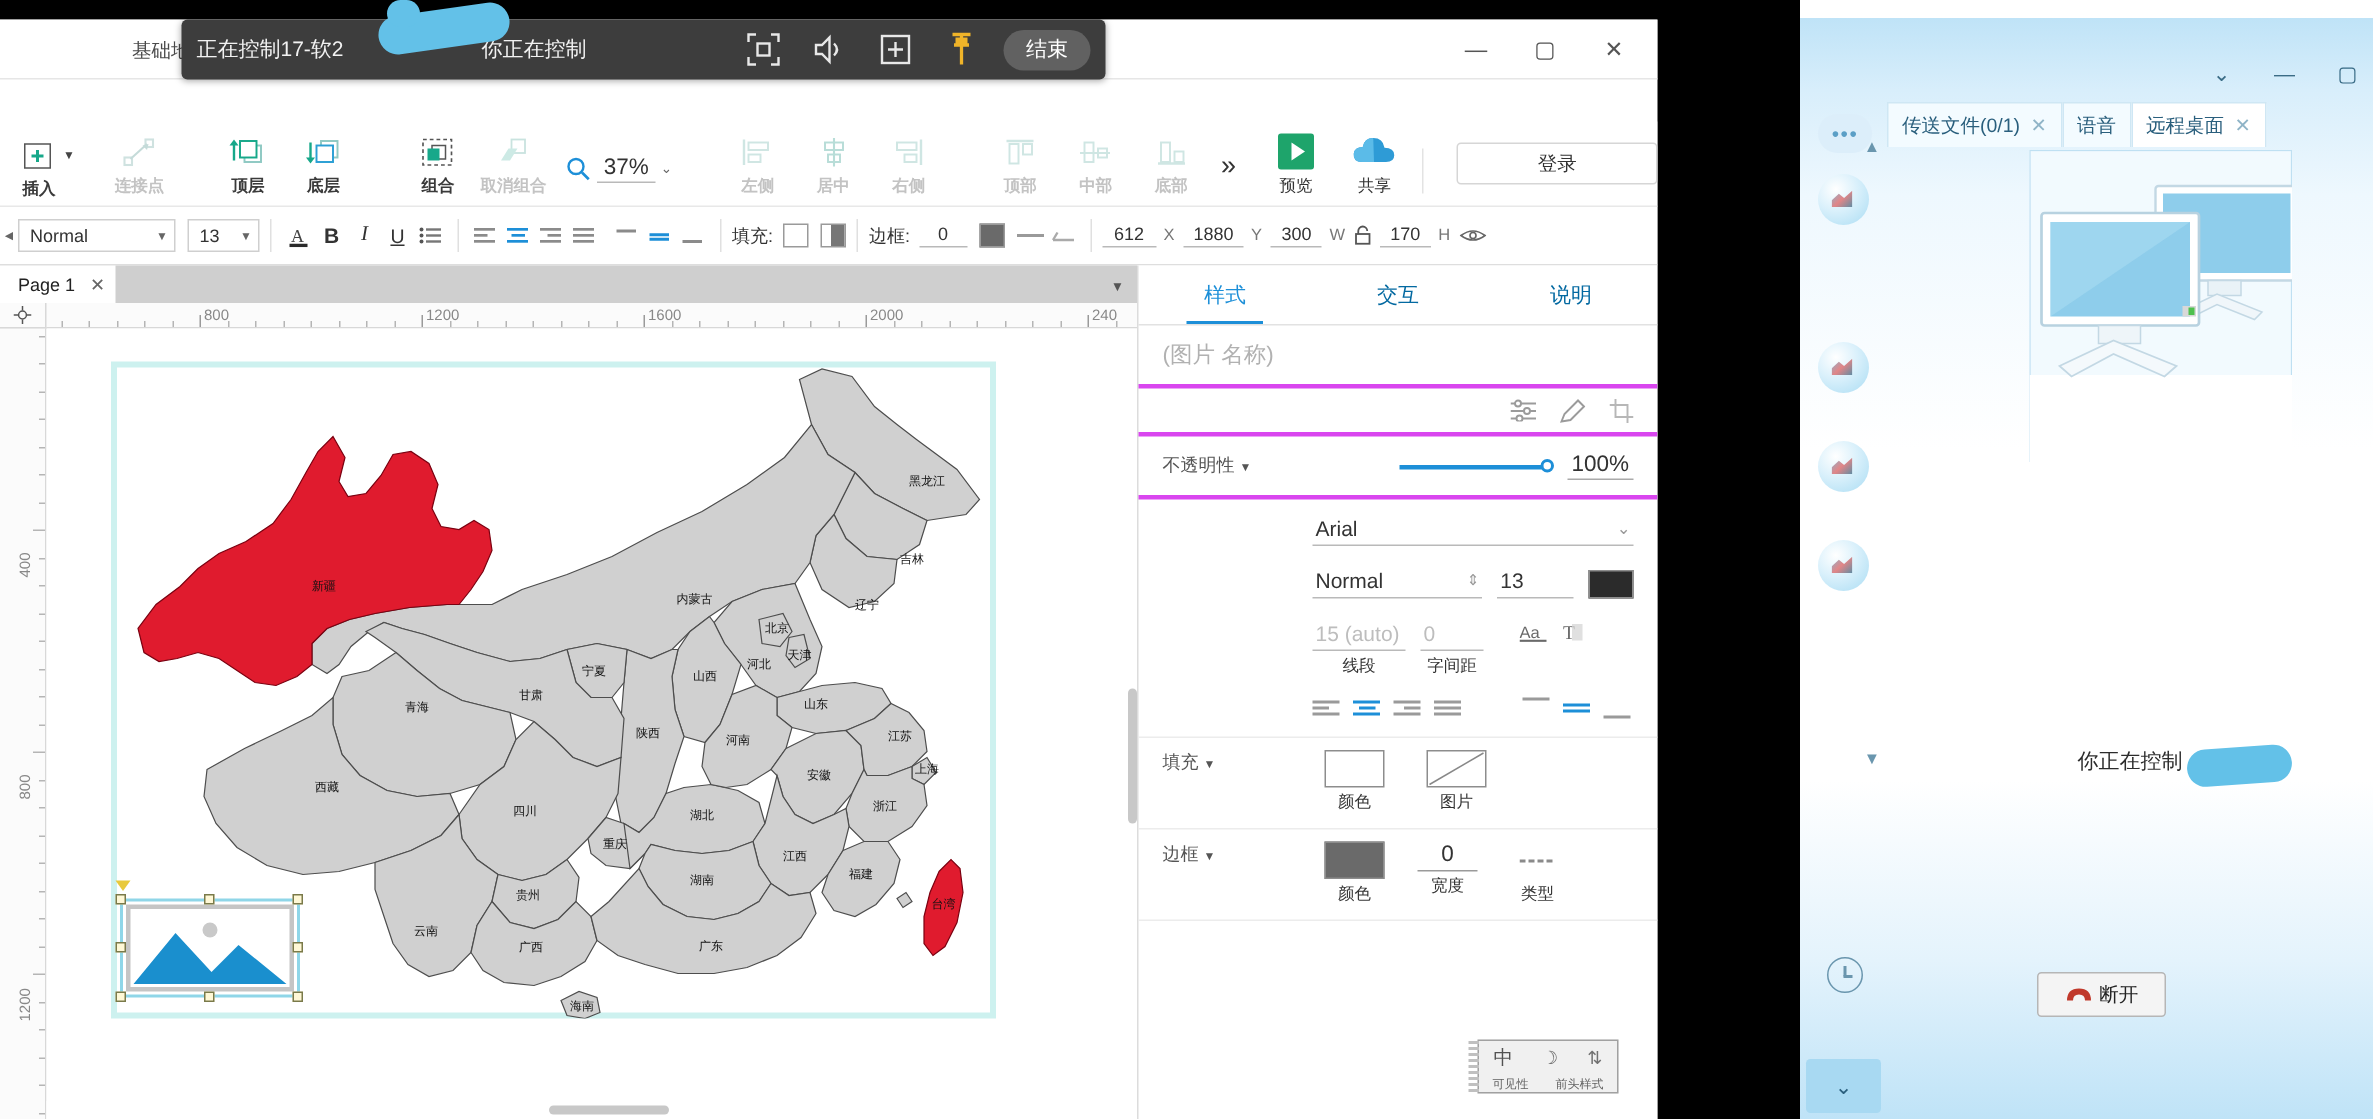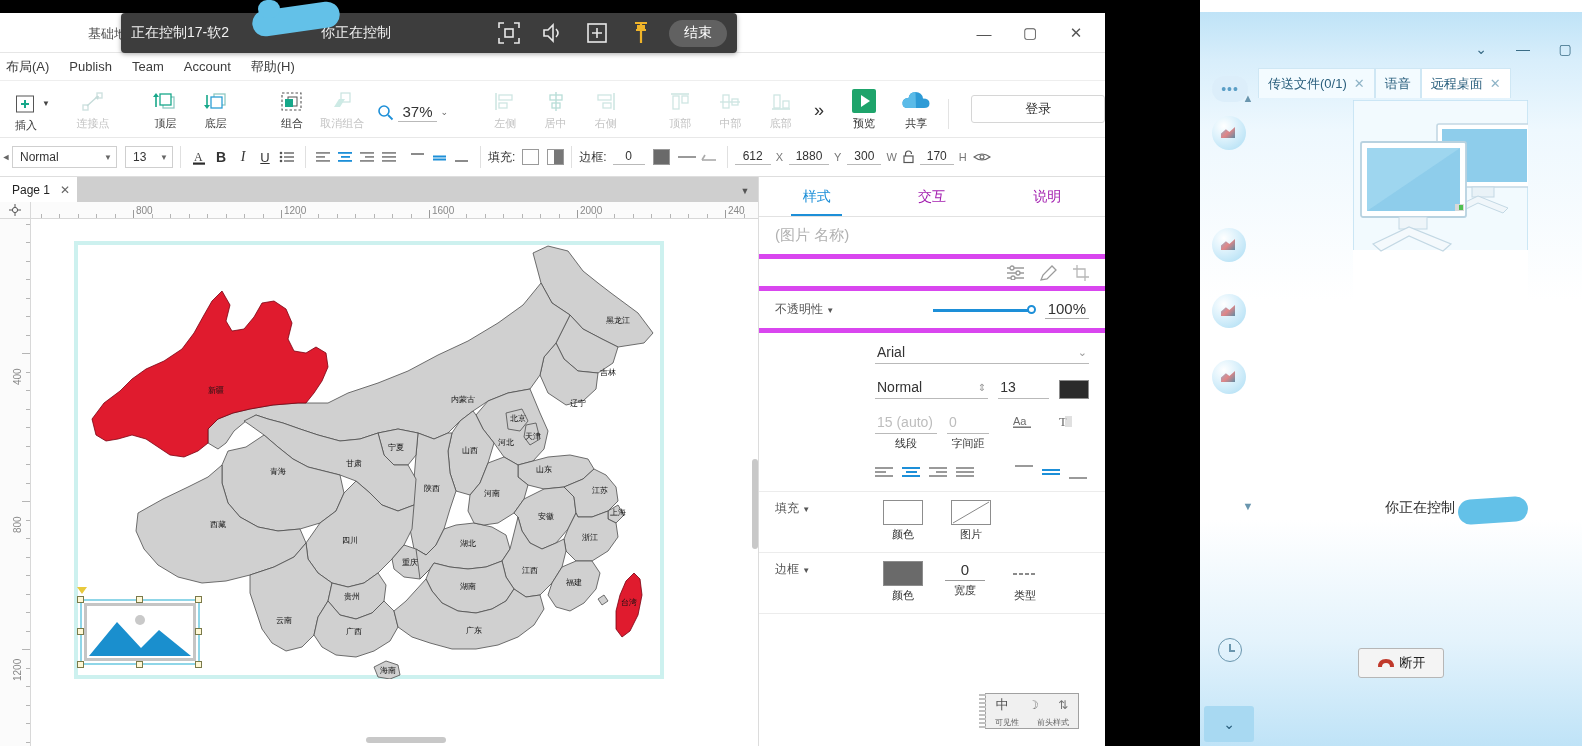--- a/index.html
+++ b/index.html
@@ -49,21 +49,21 @@
 
   
   #toolbar {
     position: absolute; left: 0; top: 68px; width: 1105px; height: 57px;
     background: #fff; border-bottom: 1px solid #e8e8e8;
     display: flex; align-items: center;
   }
   .tgroup { display: flex; align-items: flex-start; height: 57px; padding-top: 6px; }
   .tbtn {
     width: 52px; height: 48px; display: flex; flex-direction: column;
-    align-items: center; justify-content: flex-start; padding-top: 4px;
+    align-items: center; justify-content: flex-start; padding-top: 4px; font-weight: bold;
   }
   .tbtn .ic { height: 26px; display:flex; align-items:center; justify-content:center; }
   .tbtn .lb { font-size: 11px; color: #3a3a3a; margin-top: 1px; white-space: nowrap; }
   .tbtn.dis .lb { color: #c3c3c3; }
   .tsep { width: 1px; height: 30px; background: #e3e3e3; margin: 10px 6px 0 6px; }
 
   .zoombox { display:flex; align-items:center; gap:4px; margin: 0 10px; padding-top: 6px;}
   .zoomval { font-size: 15px; color: #333; border-bottom: 1px solid #b9b9b9; padding: 0 4px 1px 4px;}
 
   .bigbtn { width: 54px; height: 50px; display:flex; flex-direction:column; align-items:center; justify-content:center;}
@@ -147,27 +147,27 @@
   }
 
   
   #stylepanel {
     position: absolute; left: 758px; top: 164px; width: 347px; height: 569px;
     background: #fff; border-left: 1px solid #dcdcdc;
   }
   #sp-tabs { display: flex; height: 40px; border-bottom: 1px solid #e2e2e2; }
   #sp-tabs .sptab {
     flex: 1; display: flex; align-items: center; justify-content: center;
-    font-size: 14px; color: #a21caf; position: relative;
+    font-size: 14px; color: #0369a1; position: relative;
   }
   #sp-tabs .sptab.act { color: #1d8fd8; }
   #sp-tabs .sptab.act::after {
     content:''; position:absolute; left: 28%; right: 28%; bottom: 0; height: 2px; background: #1d8fd8;
   }
-  .sp-row { border-bottom: 5px solid #d946ef; padding: 0 16px; display: flex; align-items: center; }
+  .sp-row { border-bottom: 3px solid #d946ef; padding: 0 16px; display: flex; align-items: center; }
   #sp-name { height: 42px; color: #b1b1b1; font-size: 15px; }
   #sp-iconrow { height: 32px; justify-content: flex-end; gap: 16px; color: #9b9b9b; }
   #sp-widget { height: 45px; justify-content: space-between; }
   #sp-widget .wname { font-size: 17px; color: #333; }
   #sp-widget .upd { font-size: 10px; color: #555; line-height: 11px; text-align:center; border-bottom:1px solid #999;}
   #sp-opacity { height: 42px; justify-content: space-between; }
   .sp-lbl { font-size: 12px; color: #555; }
   .slider { position: relative; width: 100px; height: 12px; }
   .slider .track { position:absolute; top:5px; left:0; right:0; height:3px; background:#1d8fd8; }
   .slider .knob { position:absolute; top:1px; right:-3px; width:9px; height:9px; border-radius:50%; border:2px solid #1d8fd8; background:#fff;}
@@ -287,27 +287,20 @@
 
   <div id="titlebar">
     <div class="ttl">基础地图 - Axure RP 9 Enterprise Edition : aaa 已授权 [chanpinban.com • Simplified Chinese V2.2]</div>
     <div class="winbtns">
       <div class="winbtn">—</div>
       <div class="winbtn">▢</div>
       <div class="winbtn">✕</div>
     </div>
   </div>
 
-  <div id="menubar">
-    <div class="mi" style="margin-left:-4px">布局(A)</div>
-    <div class="mi">Publish</div>
-    <div class="mi">Team</div>
-    <div class="mi">Account</div>
-    <div class="mi">帮助(H)</div>
-  </div>
 
   <div id="toolbar">
     <div class="tgroup">
       <div class="tbtn">
         <div class="ic">
           <svg width="22" height="22" viewBox="0 0 22 22">
             <rect x="1.5" y="3" width="17" height="16" fill="#fff" stroke="#555" stroke-width="1"></rect>
             <path d="M10 7v8M6 11h8" stroke="#17a88a" stroke-width="2"></path>
           </svg>
         </div>
@@ -907,21 +900,21 @@
               <span>15 (auto)</span>
             </div>
             <div class="sub-lbl">线段</div>
           </div>
           <div style="width:42px">
             <div class="fld ph">
               <span>0</span>
             </div>
             <div class="sub-lbl">字间距</div>
           </div>
-          <div style="display:flex;align-items:center;gap:25px;margin-left:14px;padding-top:2px">
+          <div style="display:flex;align-items:center;gap:8px;margin-left:14px;padding-top:2px">
             <div>
               <svg width="20" height="16" viewBox="0 0 20 16">
                   <text x="0" y="12" font-size="11" fill="#6a6a6a" font-family="Liberation Sans, sans-serif">Aa</text>
                   <rect x="0" y="13.5" width="18" height="1.4" fill="#6a6a6a"></rect>
                 </svg>
             </div>
             <div>
               <svg width="16" height="16" viewBox="0 0 16 16">
                   <text x="1" y="13" font-size="13" fill="#6a6a6a" font-family="Liberation Serif, serif">T</text>
                   <rect x="7" y="3" width="7" height="11" fill="#d6d6d6" opacity=".75"></rect>

